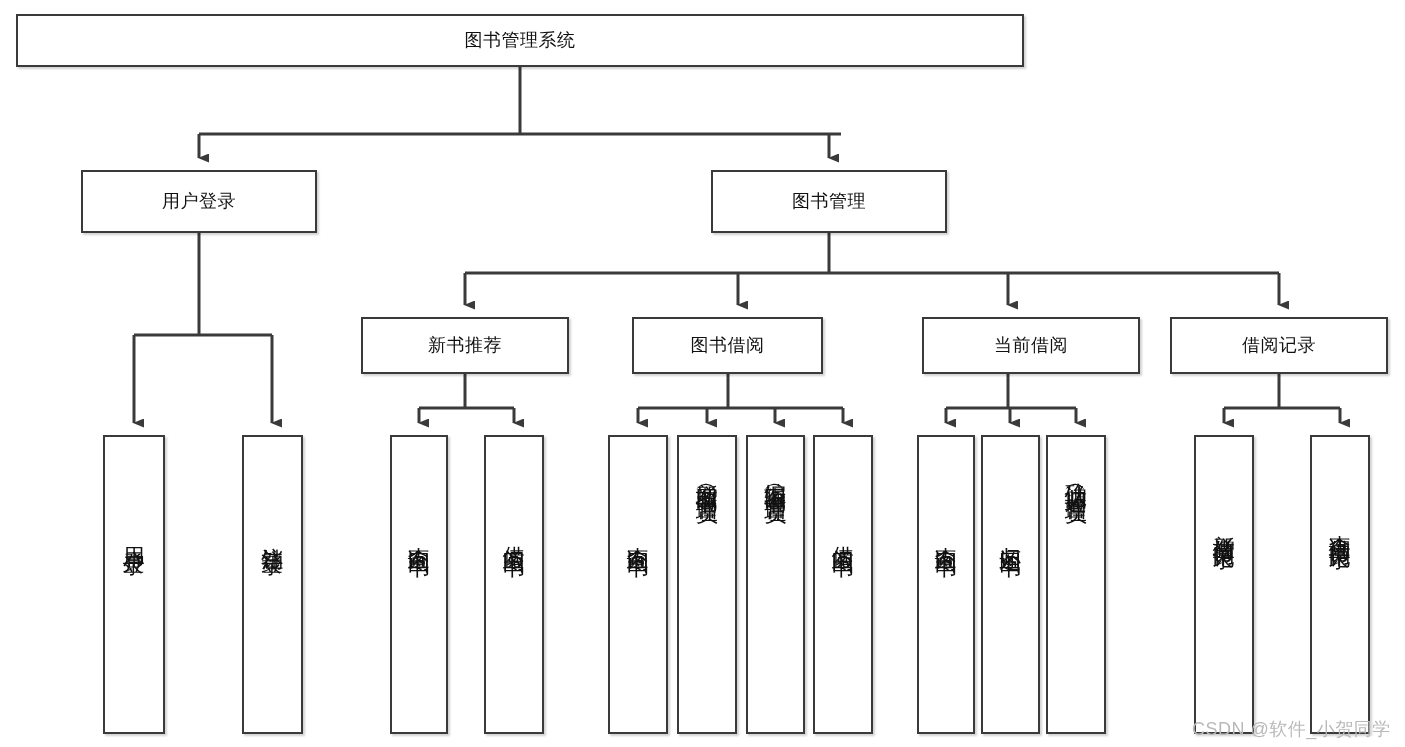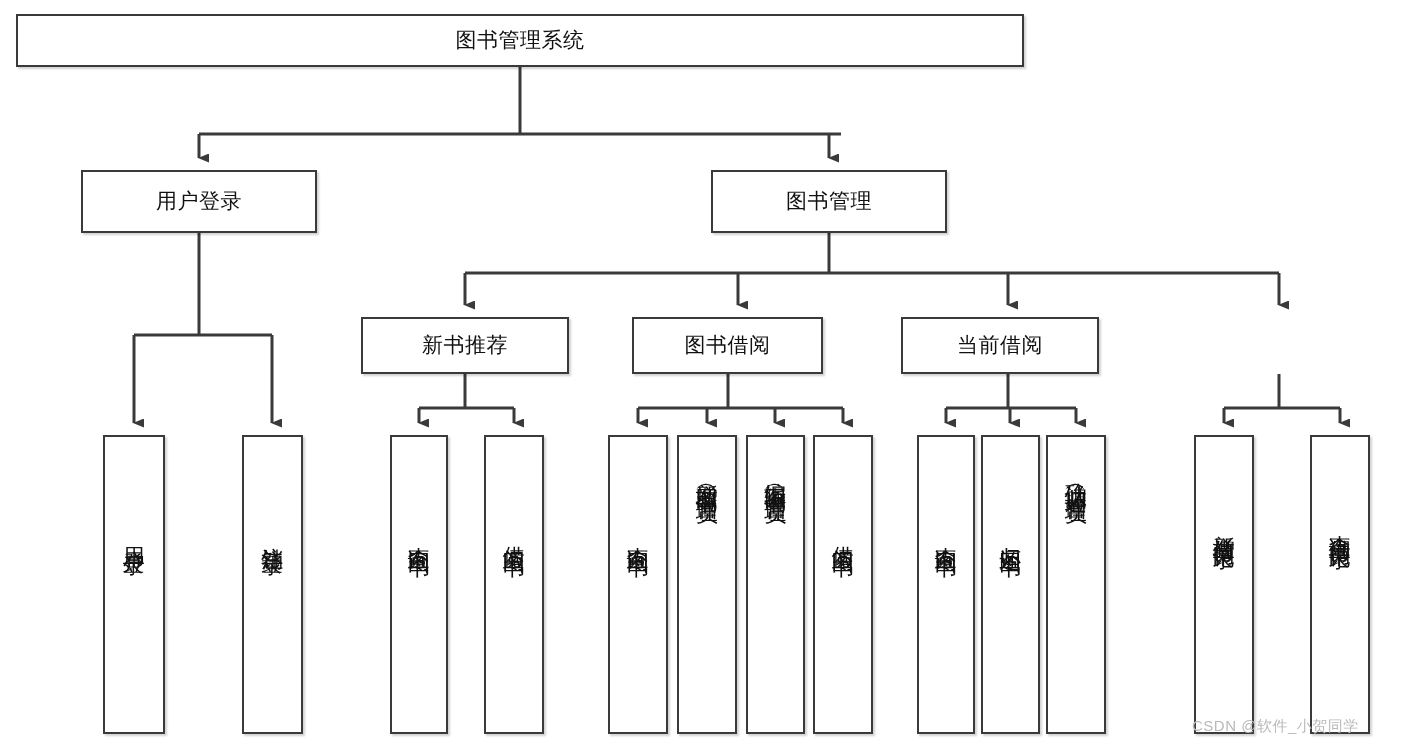--- a/index.html
+++ b/index.html
@@ -28,21 +28,21 @@
     box-sizing: border-box;
     background: #ffffff;
     border: 2px solid #3a3a3a;
     box-shadow: 2px 2px 2px rgba(0,0,0,0.18);
     display: flex;
     align-items: center;
     justify-content: center;
     color: #1a1a1a;
   }
   .node-label {
-    font-size: 21px;
+    font-size: 18px;
     line-height: 1.15;
     letter-spacing: 0.5px;
     white-space: nowrap;
     color: #111111;
   }
   .node.vertical {
     align-items: flex-start;
     padding-top: 22px;
   }
   .node.vertical .node-label {
@@ -56,21 +56,21 @@
     margin-top: 58px;
   }
   .node.vertical.tall .node-label {
     margin-top: 6px;
   }
   .node.vertical.short .node-label {
     margin-top: 70px;
   }
   .watermark {
     position: absolute;
-    font-size: 15px;
+    font-size: 18px;
     color: #b9b9b9;
     white-space: nowrap;
     letter-spacing: 0.5px;
     pointer-events: none;
   }
 </style>
 </head>
 <body>
 
 <div id="diagram-root">
@@ -135,22 +135,25 @@
   <div class="node" style="left:711px; top:170px; width:236px; height:63px;text-align:right;">
     <span class="node-label">图书管理</span>
   </div>
 
   <div class="node" style="left:361px; top:317px; width:208px; height:57px;align-items:center;">
     <span class="node-label">新书推荐</span>
   </div>
   <div class="node" style="left:632px; top:317px; width:191px; height:57px;text-align:right;">
     <span class="node-label">图书借阅</span>
   </div>
-  <div class="node" style="left:901px; top:317px; width:198px; height:57px;align-items:center;">
+  <div class="node" style="left:922px; top:317px; width:218px; height:57px;align-items:center;">
     <span class="node-label">当前借阅</span>
+  </div>
+  <div class="node" style="left:1170px; top:317px; width:218px; height:57px;">
+    <span class="node-label">借阅记录</span>
   </div>
 
   <div class="node vertical short" style="left:103px; top:435px; width:62px; height:299px;">
     <span class="node-label">用户登录</span>
   </div>
   <div class="node vertical short" style="left:242px; top:435px; width:61px; height:299px;">
     <span class="node-label">注销登录</span>
   </div>
   <div class="node vertical short" style="left:390px; top:435px; width:58px; height:299px;">
     <span class="node-label">查询图书</span>

